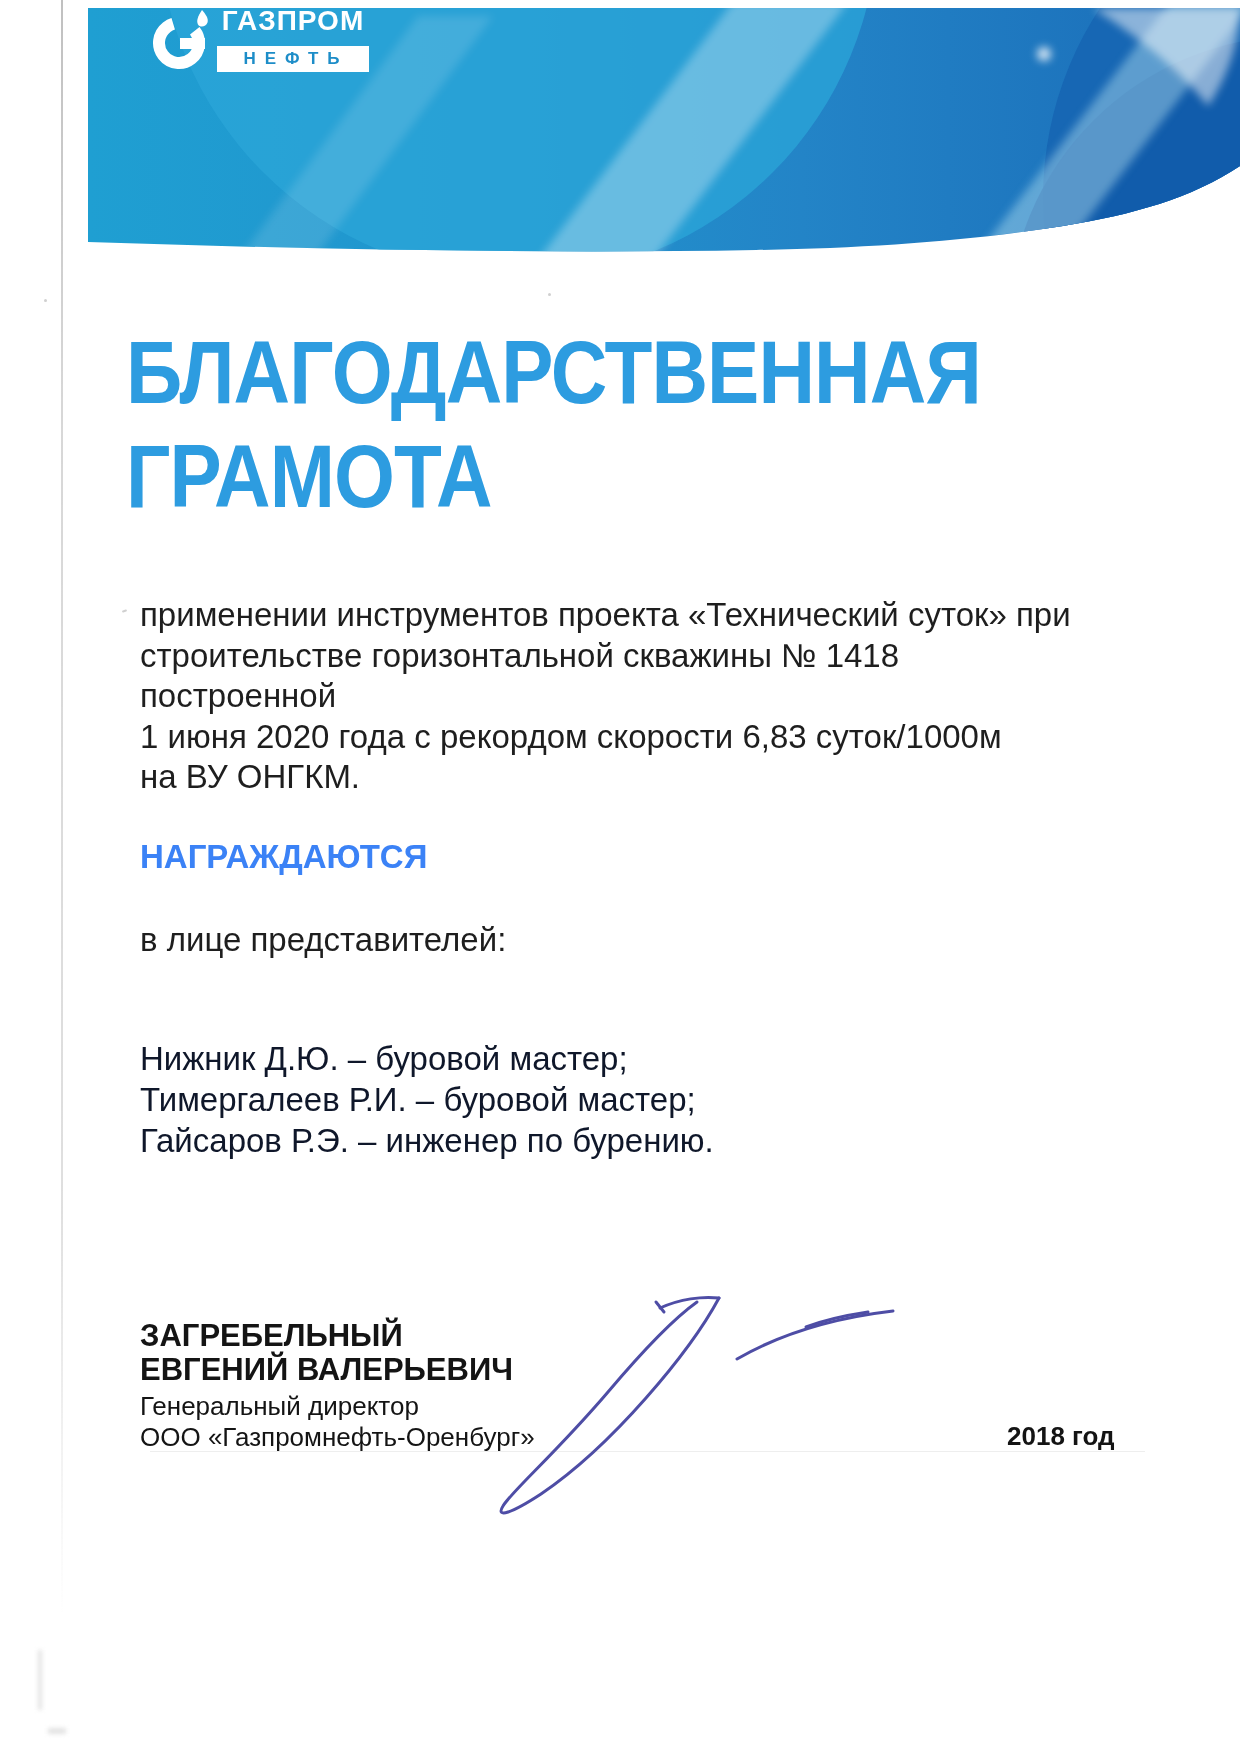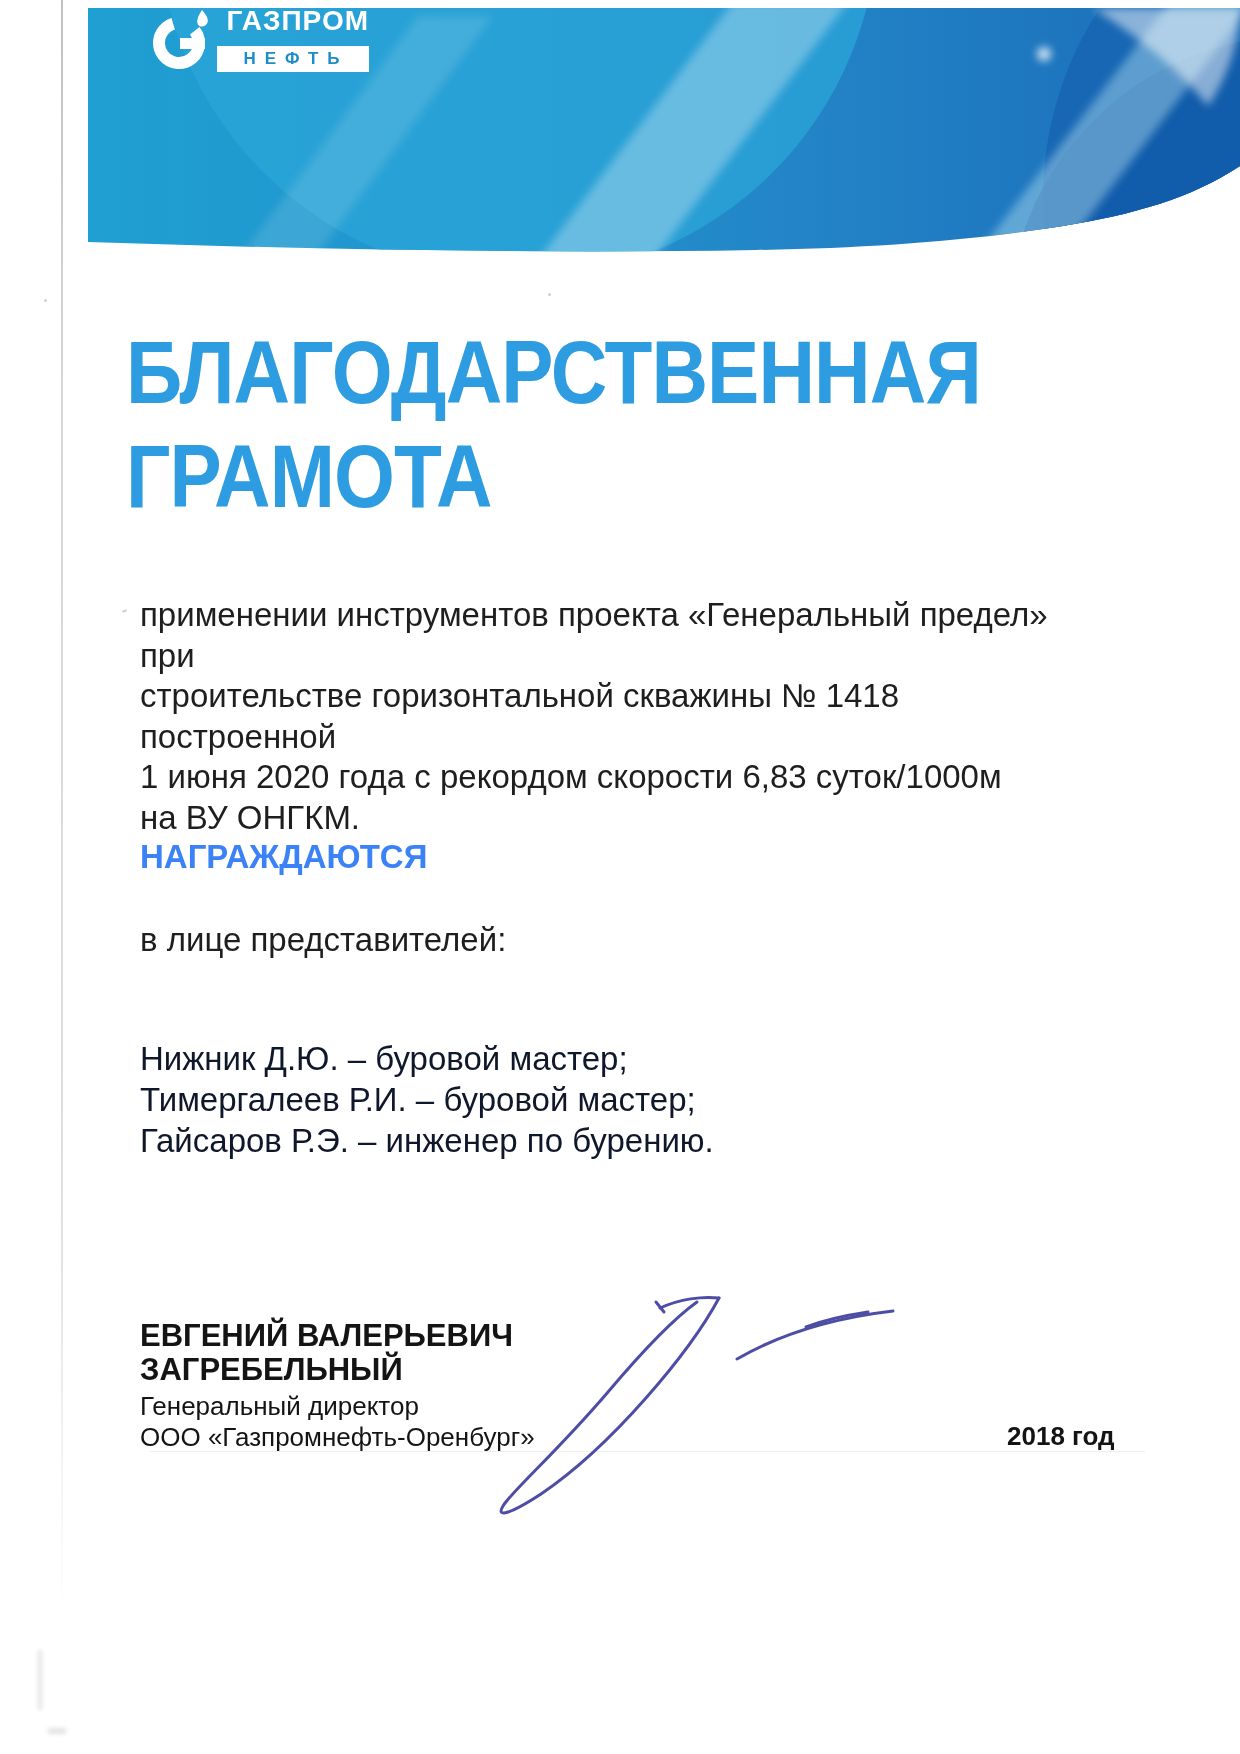--- a/index.html
+++ b/index.html
@@ -12,21 +12,21 @@
 
   
   .banner{position:absolute;left:88px;top:8px;}
 
   
   .logo{position:absolute;left:152px;top:9px;display:flex;align-items:flex-start;}
   .logo-mark{width:62px;height:62px;flex:0 0 auto;}
   .logo-words{margin-left:3px;width:152px;}
   .logo-top{
     color:#ffffff;font-weight:bold;font-size:28px;line-height:30px;letter-spacing:1px;
-    margin-top:-3px;text-align:right;
+    margin-top:-3px;text-align:center;
   }
   .logo-bottom{
     margin-top:10px;background:#ffffff;color:#1d8dc8;font-weight:bold;font-size:17px;
     line-height:26px;text-align:center;letter-spacing:9px;padding-left:6px;
     box-sizing:border-box;width:152px;
   }
 
   
   .title{
     left:126px;top:320px;color:#2d9ce0;font-weight:bold;font-size:89px;line-height:104px;
@@ -102,41 +102,41 @@
       <div class="logo-bottom">НЕФТЬ</div>
     </div>
   </div>
 
   <h1 class="abs title" style="margin:0;">
     <div>БЛАГОДАРСТВЕННАЯ</div>
     <div>ГРАМОТА</div>
   </h1>
 
   <div class="abs body-par">
-    <div class="pre">применении инструментов проекта «Генеральный предел» при</div>
+    <div class="pre">применении инструментов проекта «Технический суток» при</div>
     <div class="pre">строительстве горизонтальной скважины № 1418 построенной</div>
     <div class="pre">1 июня 2020 года с рекордом скорости 6,83 суток/1000м</div>
     <div class="pre">на ВУ ОНГКМ.</div>
   </div>
 
   <div class="abs awards-heading">НАГРАЖДАЮТСЯ</div>
 
   <div class="abs company-block">
     <div class="pre">в лице представителей:</div>
   </div>
 
   <div class="abs people-block">
     <div class="pre">Нижник Д.Ю. – буровой мастер;</div>
     <div class="pre">Тимергалеев Р.И. – буровой мастер;</div>
     <div class="pre">Гайсаров Р.Э. – инженер по бурению.</div>
   </div>
 
   <div class="abs sig-name">
+    <div>ЗАГРЕБЕЛЬНЫЙ</div>
     <div>ЕВГЕНИЙ ВАЛЕРЬЕВИЧ</div>
-    <div>ЗАГРЕБЕЛЬНЫЙ</div>
   </div>
   <div class="abs sig-role">
     <div>Генеральный директор</div>
     <div>ООО «Газпромнефть-Оренбург»</div>
   </div>
 
   <div class="abs year">2018 год</div>
 
   <svg class="sig-svg" width="1240" height="1754" viewBox="0 0 1240 1754">
     <g fill="none" stroke="#3f3e9e" stroke-width="3" stroke-linecap="round" opacity="0.92">

